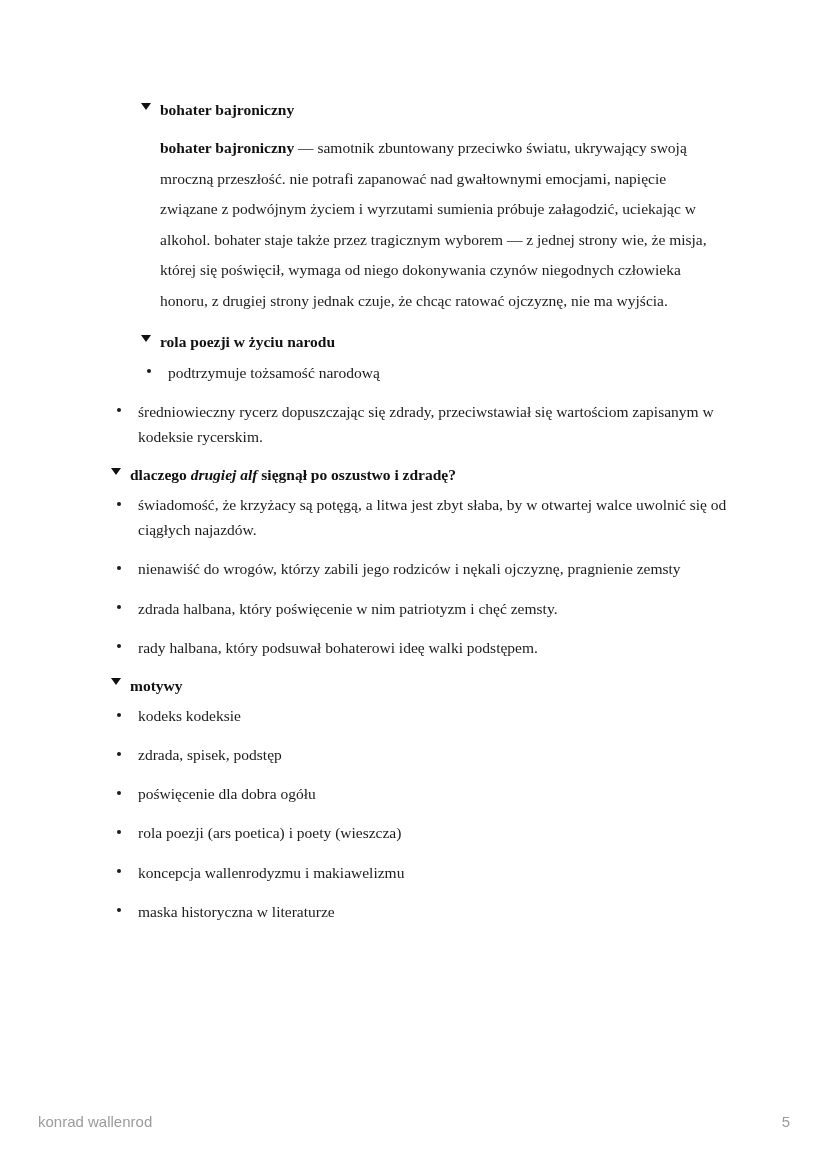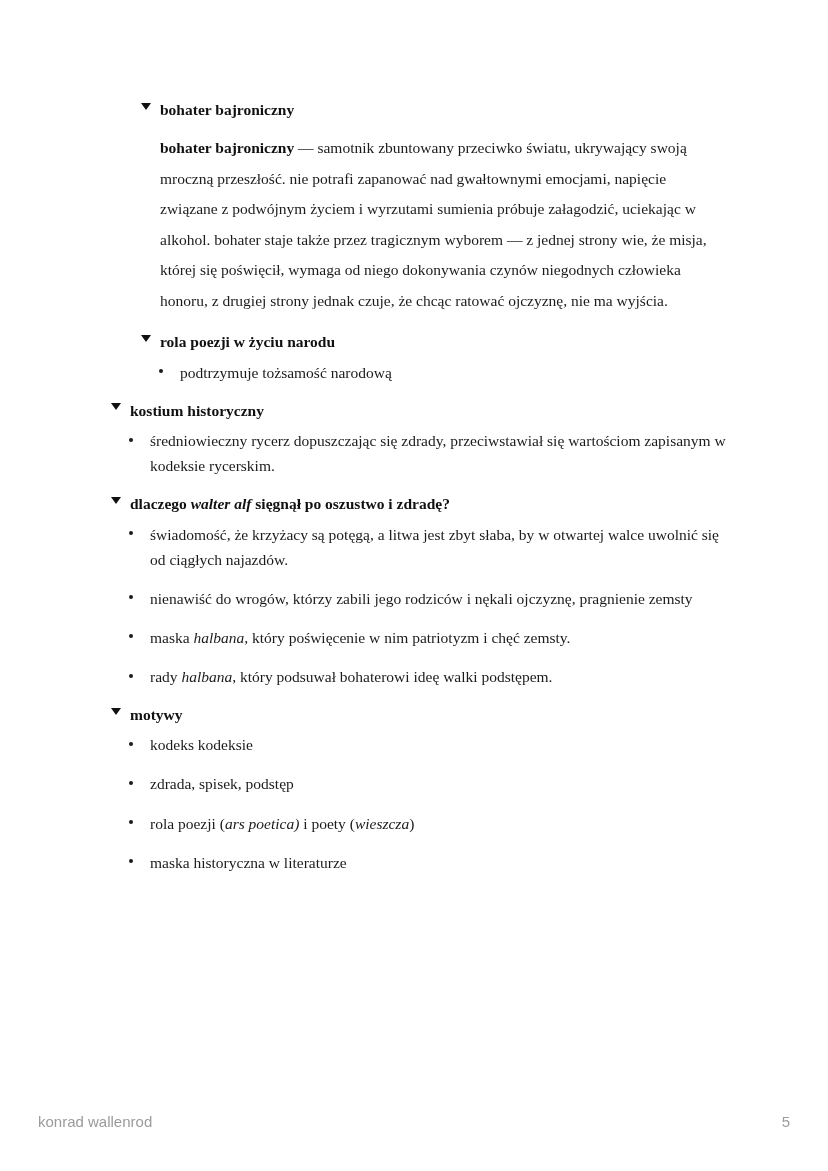--- a/index.html
+++ b/index.html
@@ -73,34 +73,34 @@
   ul.bul {
     list-style: none;
     margin: 6px 0 6px 0;
     padding: 0;
   }
   ul.bul > li {
     position: relative;
     padding-left: 30px;
     font-size: 15.5px;
     line-height: 1.62;
-    margin: 0 0 14px 12px;
+    margin: 0 0 14px 0;
     color: #1b1b1b;
   }
   ul.bul > li:last-child { margin-bottom: 0; }
   ul.bul > li > .dot {
     position: absolute;
     left: 9px;
     top: 0.62em;
     width: 4px;
     height: 4px;
     background: #1b1b1b;
     border-radius: 50%;
   }
-  ul.bul > li .ital { font-style: italic; }
+  ul.bul > li .ital { }
 
   
   .lvl1-list { margin-left: 22px; }
   
   .lvl2-list { margin-left: 22px; }
 
   .group { margin-bottom: 14px; }
 
   
   .footer {
@@ -146,66 +146,68 @@
       </div>
       <ul class="bul lvl2-list">
         <li>
           <span class="dot"></span>
           <span>podtrzymuje tożsamość narodową</span>
         </li>
       </ul>
     </div>
 
     <div class="node group">
-      <div class="heading">
-        <span class="tri"></span>
-        <span>kostium historyczny</span>
-      </div>
       <ul class="bul lvl1-list">
         <li>
           <span class="dot"></span>
           <span>średniowieczny rycerz dopuszczając się zdrady, przeciwstawiał się wartościom zapisanym w kodeksie rycerskim.</span>
         </li>
       </ul>
     </div>
 
     <div class="node group">
       <div class="heading">
-        <span class="tri"></span><span>dlaczego </span><span class="ital">walter alf</span><span> sięgnął po oszustwo i zdradę?</span>
+        <span class="tri"></span><span>dlaczego </span><span class="ital">drugiej alf</span><span> sięgnął po oszustwo i zdradę?</span>
       </div>
       <ul class="bul lvl1-list">
         <li>
           <span class="dot"></span><span>świadomość, że krzyżacy są potęgą, a litwa jest zbyt słaba, by w otwartej walce uwolnić się od ciągłych najazdów.</span><span class="ital"></span><span></span>
         </li>
         <li>
           <span class="dot"></span><span>nienawiść do wrogów, którzy zabili jego rodziców i nękali ojczyznę, pragnienie zemsty</span><span class="ital"></span><span></span>
         </li>
         <li>
-          <span class="dot"></span><span>maska </span><span class="ital">halbana</span><span>, który poświęcenie w nim patriotyzm i chęć zemsty.</span>
+          <span class="dot"></span><span>zdrada </span><span class="ital">halbana</span><span>, który poświęcenie w nim patriotyzm i chęć zemsty.</span>
         </li>
         <li>
           <span class="dot"></span><span>rady </span><span class="ital">halbana</span><span>, który podsuwał bohaterowi ideę walki podstępem.</span>
         </li>
       </ul>
     </div>
 
     <div class="node">
       <div class="heading">
         <span class="tri"></span>
         <span>motywy</span>
       </div>
       <ul class="bul lvl1-list">
         <li>
           <span class="dot"></span><span>kodeks kodeksie</span><span class="ital"></span><span></span><span class="ital"></span><span></span>
         </li>
         <li>
           <span class="dot"></span><span>zdrada, spisek, podstęp</span><span class="ital"></span><span></span><span class="ital"></span><span></span>
         </li>
         <li>
+          <span class="dot"></span><span>poświęcenie dla dobra ogółu</span><span class="ital"></span><span></span><span class="ital"></span><span></span>
+        </li>
+        <li>
           <span class="dot"></span><span>rola poezji (</span><span class="ital">ars poetica)</span><span> i poety (</span><span class="ital">wieszcza</span><span>)</span>
+        </li>
+        <li>
+          <span class="dot"></span><span>koncepcja wallenrodyzmu i makiawelizmu</span><span class="ital"></span><span></span><span class="ital"></span><span></span>
         </li>
         <li>
           <span class="dot"></span><span>maska historyczna w literaturze</span><span class="ital"></span><span></span><span class="ital"></span><span></span>
         </li>
       </ul>
     </div>
 
   </div>
 
   <div class="footer">

